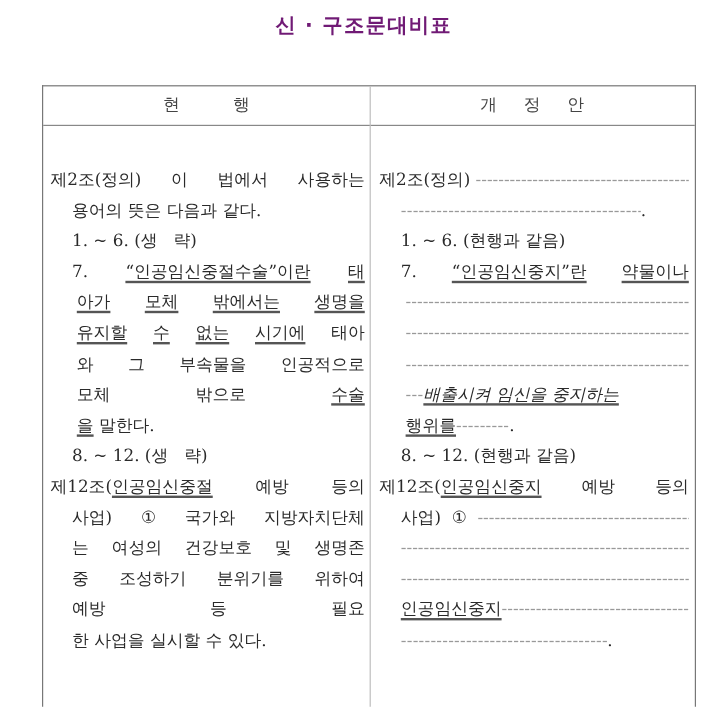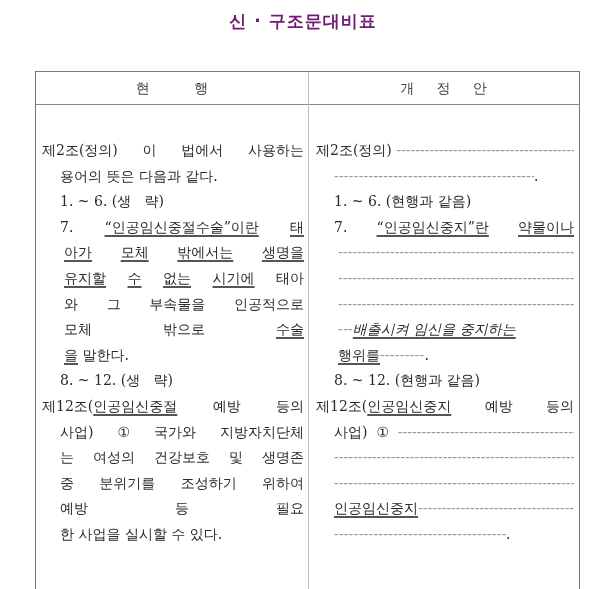--- a/index.html
+++ b/index.html
@@ -177,22 +177,22 @@
     </div>
     <div class="line indent1">
       <span>는</span>
       <span>여성의</span>
       <span>건강보호</span>
       <span>및</span>
       <span>생명존</span>
     </div>
     <div class="line indent1">
       <span>중</span>
+      <span>조성하기</span>
       <span>분위기를</span>
-      <span>조성하기</span>
       <span>위하여</span>
     </div>
     <div class="line indent1">
       <span>예방</span>
       <span>등</span>
       <span>필요</span>
     </div>
     <div class="line indent1 left-align">
       <span>한 사업을 실시할 수 있다.</span>
     </div>

